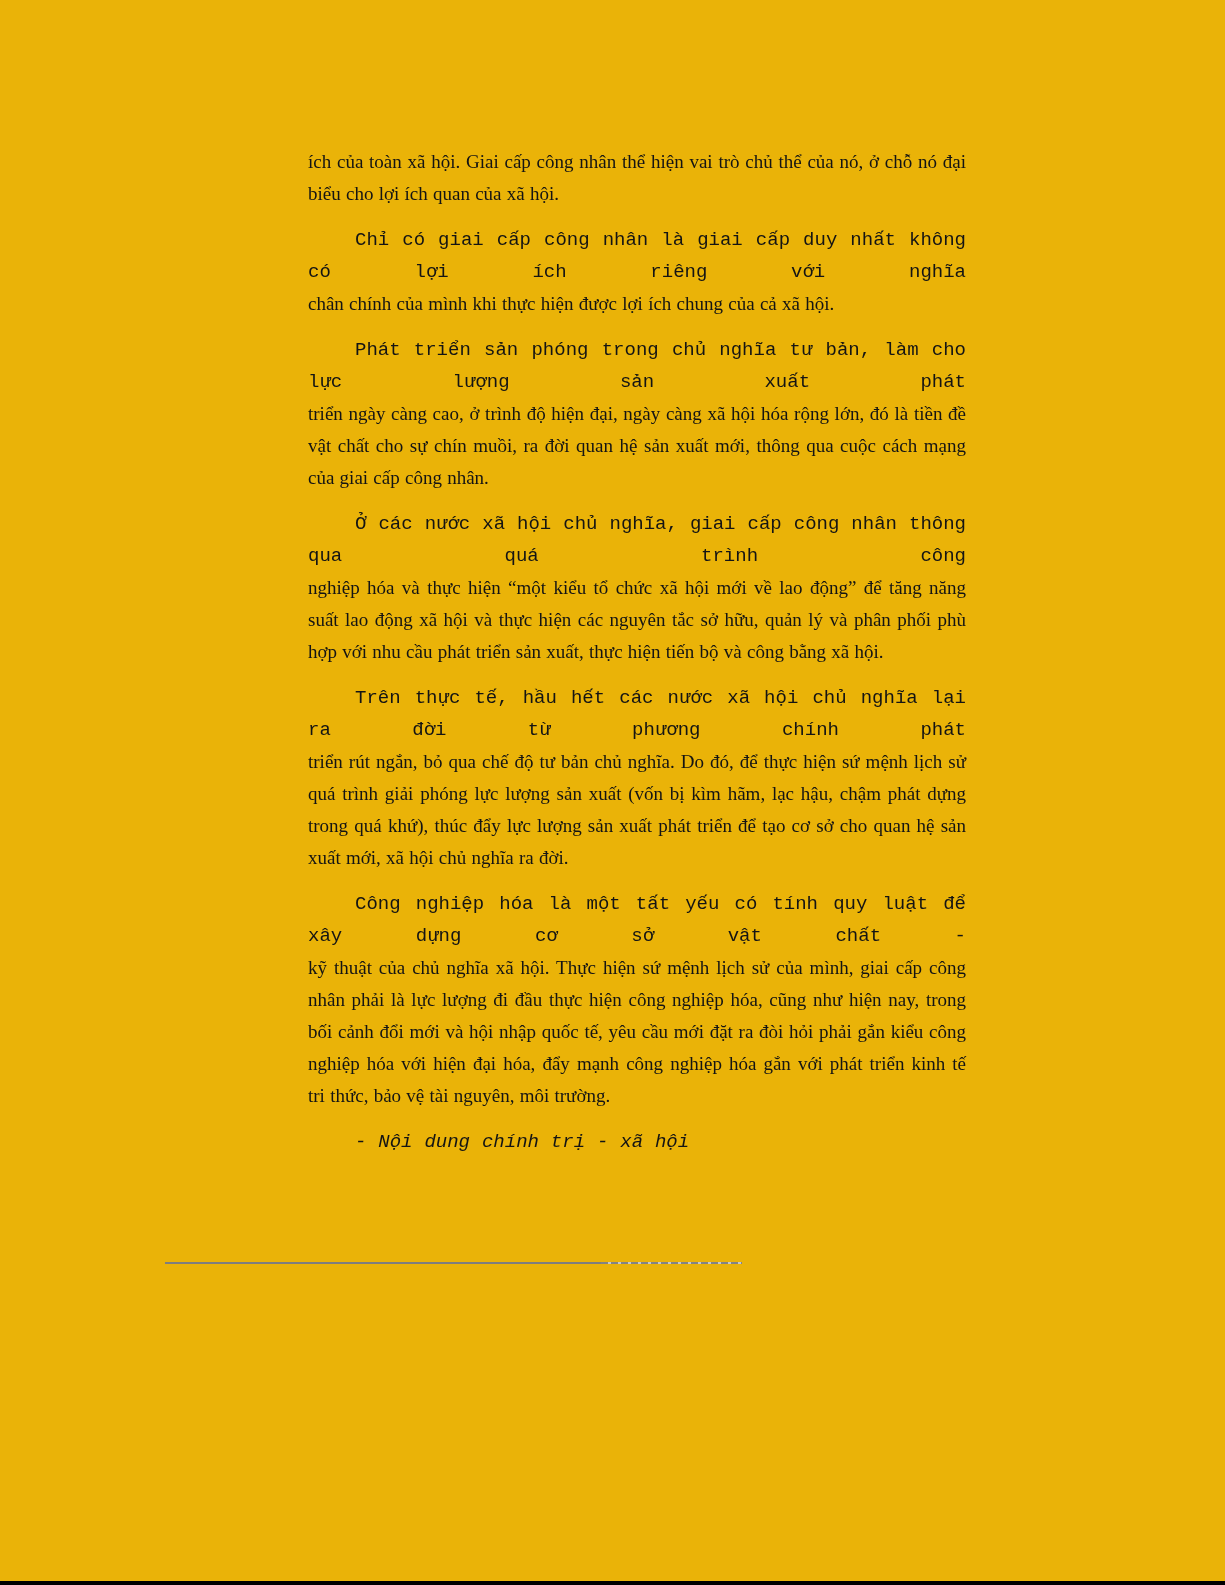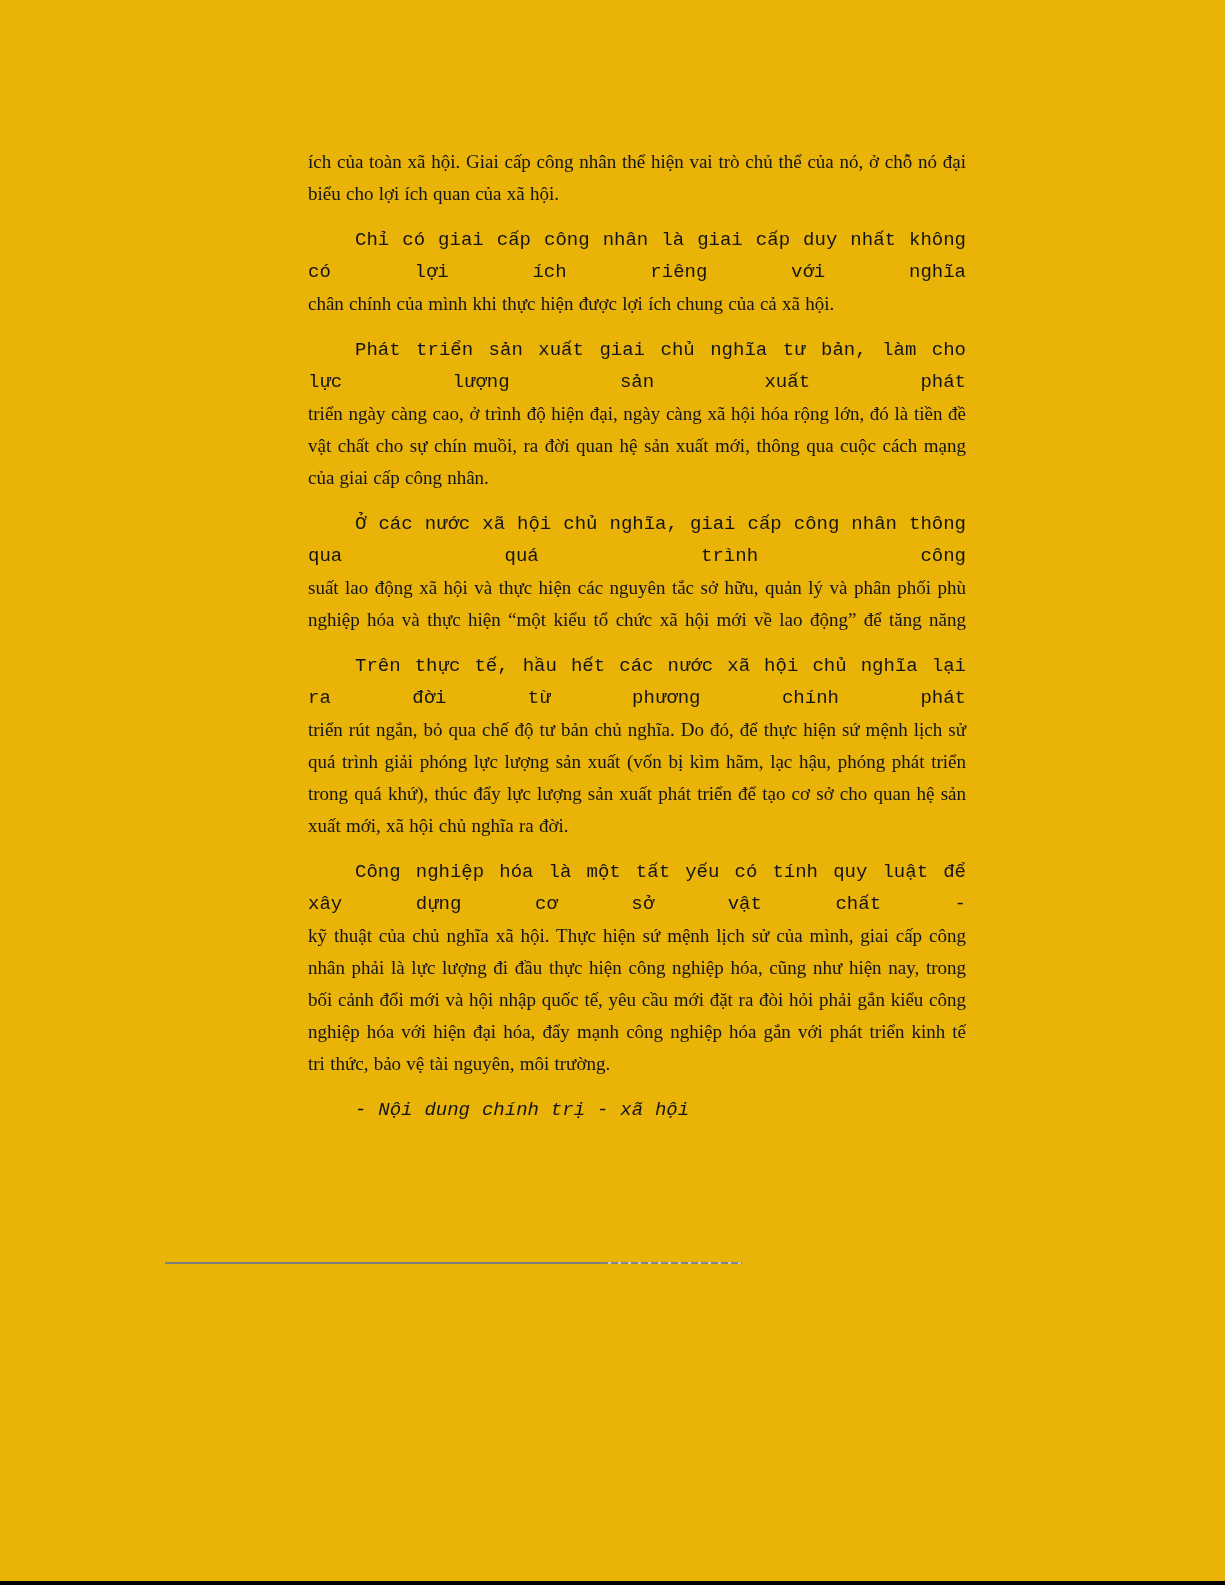--- a/index.html
+++ b/index.html
@@ -90,34 +90,35 @@
   <div class="document-body">
       <div class="para">
         <div class="line">ích của toàn xã hội. Giai cấp công nhân thể hiện vai trò chủ thể của nó, ở chỗ nó đại</div>
         <div class="line last">biểu cho lợi ích quan của xã hội.</div>
       </div>
       <div class="para">
         <div class="line indent">Chỉ có giai cấp công nhân là giai cấp duy nhất không có lợi ích riêng với nghĩa</div>
         <div class="line last">chân chính của mình khi thực hiện được lợi ích chung của cả xã hội.</div>
       </div>
       <div class="para">
-        <div class="line indent">Phát triển sản xuất giai chủ nghĩa tư bản, làm cho lực lượng sản xuất phát</div>
+        <div class="line indent">Phát triển sản phóng trong chủ nghĩa tư bản, làm cho lực lượng sản xuất phát</div>
         <div class="line">triển ngày càng cao, ở trình độ hiện đại, ngày càng xã hội hóa rộng lớn, đó là tiền đề</div>
         <div class="line">vật chất cho sự chín muồi, ra đời quan hệ sản xuất mới, thông qua cuộc cách mạng</div>
         <div class="line last">của giai cấp công nhân.</div>
       </div>
       <div class="para">
         <div class="line indent">Ở các nước xã hội chủ nghĩa, giai cấp công nhân thông qua quá trình công</div>
+        <div class="line">nghiệp hóa và thực hiện “một kiểu tổ chức xã hội mới về lao động” để tăng năng</div>
         <div class="line">suất lao động xã hội và thực hiện các nguyên tắc sở hữu, quản lý và phân phối phù</div>
-        <div class="line">nghiệp hóa và thực hiện “một kiểu tổ chức xã hội mới về lao động” để tăng năng</div>
+        <div class="line last">hợp với nhu cầu phát triển sản xuất, thực hiện tiến bộ và công bằng xã hội.</div>
       </div>
       <div class="para">
         <div class="line indent">Trên thực tế, hầu hết các nước xã hội chủ nghĩa lại ra đời từ phương chính phát</div>
         <div class="line">triển rút ngắn, bỏ qua chế độ tư bản chủ nghĩa. Do đó, để thực hiện sứ mệnh lịch sử</div>
-        <div class="line">quá trình giải phóng lực lượng sản xuất (vốn bị kìm hãm, lạc hậu, phóng phát triển</div>
+        <div class="line">quá trình giải phóng lực lượng sản xuất (vốn bị kìm hãm, lạc hậu, chậm phát dựng</div>
         <div class="line">trong quá khứ), thúc đẩy lực lượng sản xuất phát triển để tạo cơ sở cho quan hệ sản</div>
         <div class="line last">xuất mới, xã hội chủ nghĩa ra đời.</div>
       </div>
       <div class="para">
         <div class="line indent">Công nghiệp hóa là một tất yếu có tính quy luật để xây dựng cơ sở vật chất -</div>
         <div class="line">kỹ thuật của chủ nghĩa xã hội. Thực hiện sứ mệnh lịch sử của mình, giai cấp công</div>
         <div class="line">nhân phải là lực lượng đi đầu thực hiện công nghiệp hóa, cũng như hiện nay, trong</div>
         <div class="line">bối cảnh đổi mới và hội nhập quốc tế, yêu cầu mới đặt ra đòi hỏi phải gắn kiểu công</div>
         <div class="line">nghiệp hóa với hiện đại hóa, đẩy mạnh công nghiệp hóa gắn với phát triển kinh tế</div>
         <div class="line last">tri thức, bảo vệ tài nguyên, môi trường.</div>

